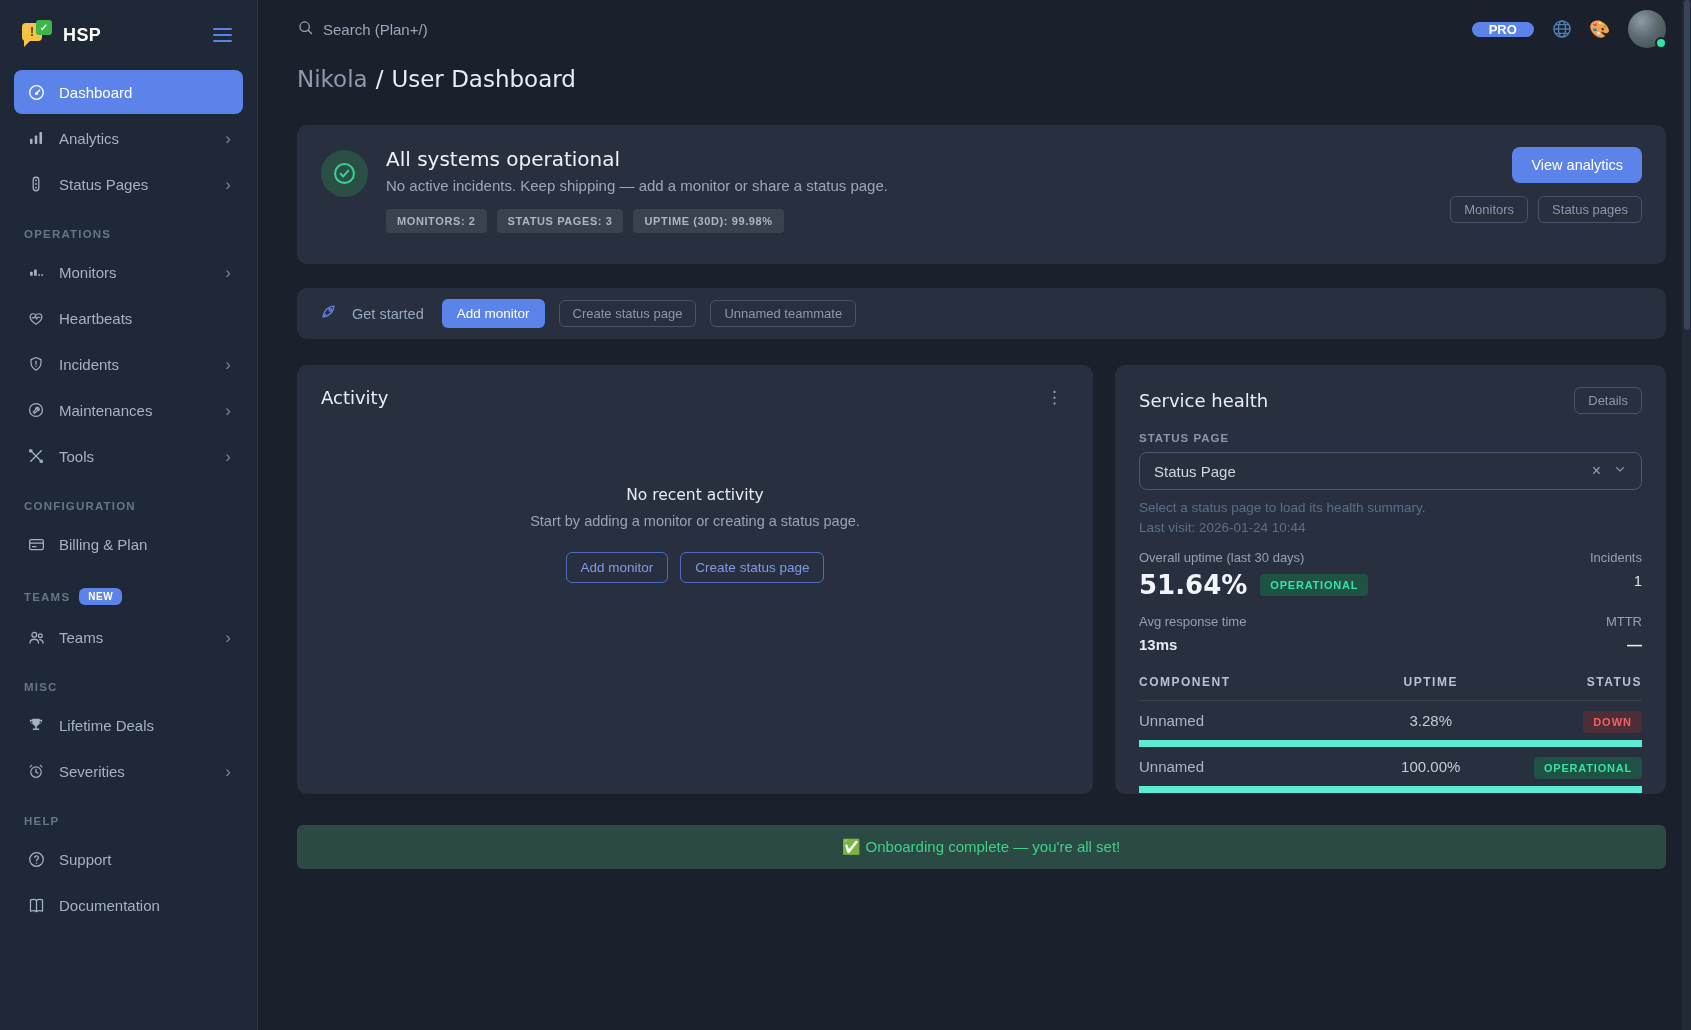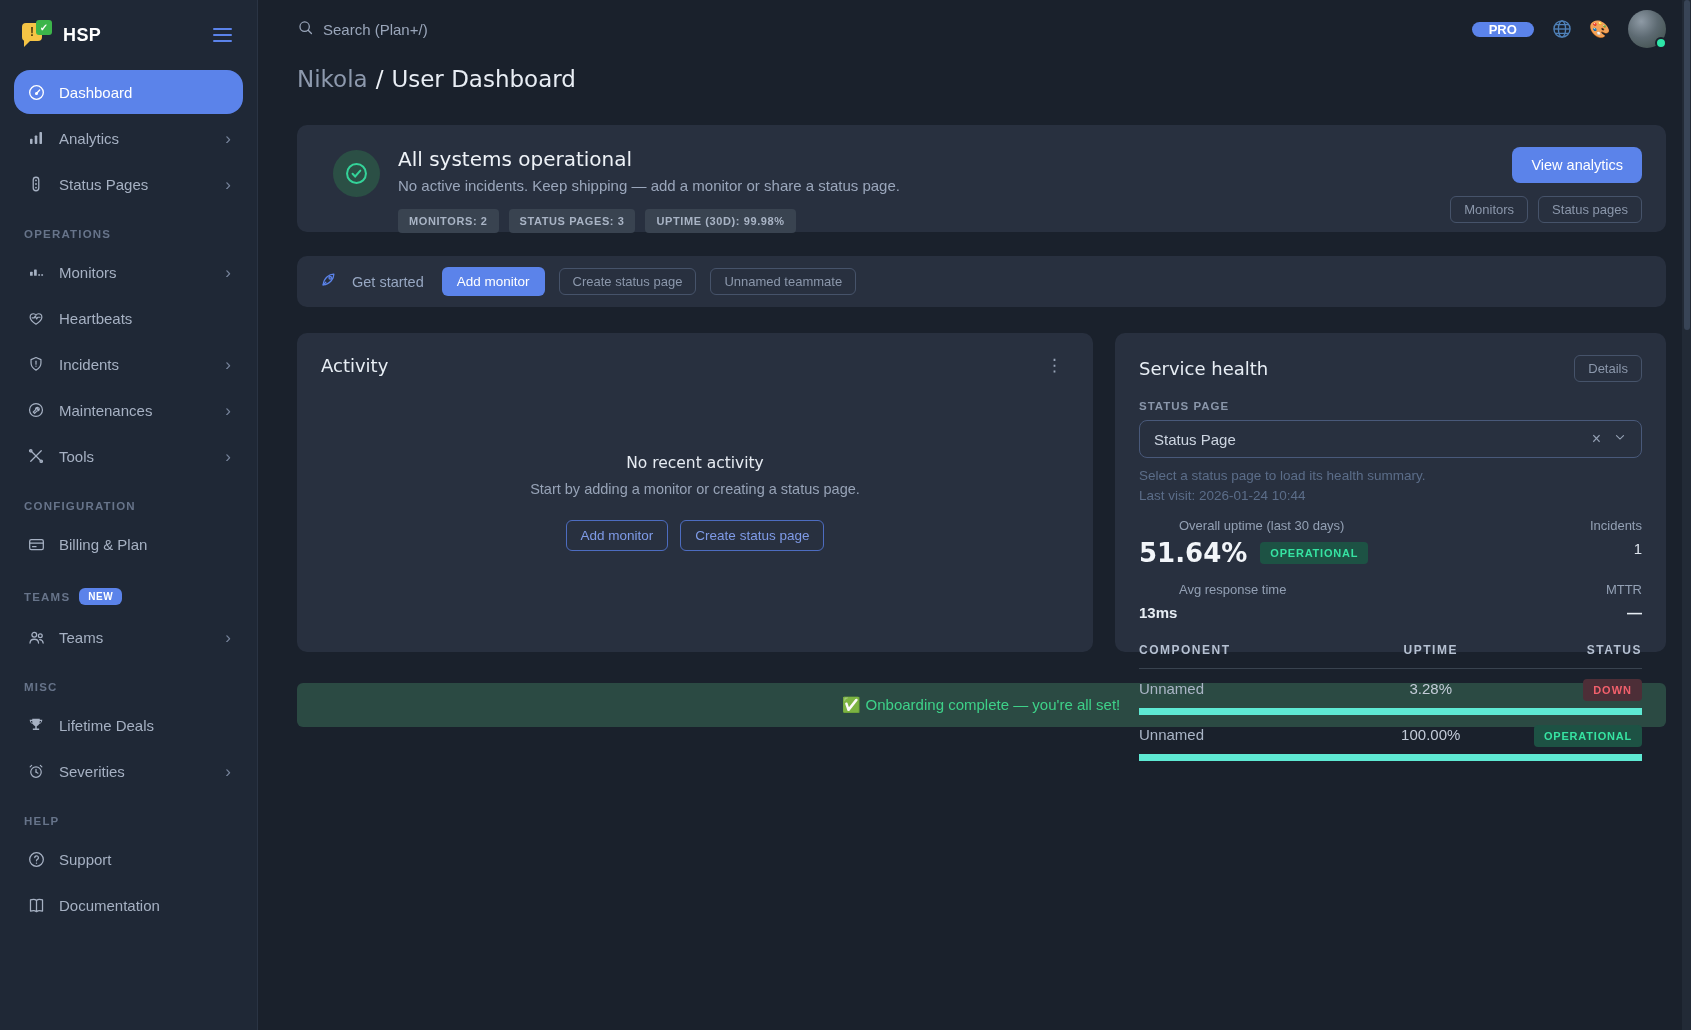--- a/index.html
+++ b/index.html
@@ -25,21 +25,21 @@
   .bubble::after { content:""; position:absolute; left:2px; bottom:-6px;
     border:4px solid transparent; border-top-color:#f5c445; border-left-color:#f5c445; }
   .badge-check { position:absolute; right:0; top:0; width:16px; height:15px; background:#3cb54a;
     border-radius:3px; color:#fff; font-size:10px; font-weight:bold;
     display:flex; align-items:center; justify-content:center; }
   .brand-name { color:#ffffff; font-weight:700; font-size:18px; letter-spacing:.4px; }
   .hamburger { margin-left:auto; display:flex; flex-direction:column; gap:4px; cursor:pointer; padding:3px; }
   .hamburger i { display:block; width:19px; height:2.2px; background:#5b83ea; border-radius:2px; }
 
   .nav-item { display:flex; align-items:center; gap:13px; padding:12px 12px; margin:2px 0;
-    border-radius:16px; color:#a6b1c3; font-size:15px; cursor:pointer; }
+    border-radius:8px; color:#a6b1c3; font-size:15px; cursor:pointer; }
   .nav-item.active { background:#5b83ea; color:#ffffff; }
   .nicon { width:20px; height:20px; display:flex; align-items:center; justify-content:center; flex-shrink:0; }
   .nicon svg { display:block; }
   .chev { margin-left:auto; color:#76839a; font-size:17px; line-height:1; }
   .section-h { display:flex; align-items:center; gap:9px; padding:20px 10px 8px 10px;
     font-size:11.5px; font-weight:bold; letter-spacing:1.2px; color:#67748a; }
   .new-badge { background:#5b83ea; color:#fff; font-size:10px; font-weight:bold;
     padding:3px 9px; border-radius:6px; letter-spacing:.5px; }
 
   
@@ -57,21 +57,21 @@
     background:#2ee6a8; border:2.5px solid #1a212c; border-radius:50%; }
 
   .breadcrumb { font-family:"DejaVu Sans", sans-serif; font-size:23px; margin-top:8px; }
   .breadcrumb .parent { color:#8d99ad; cursor:pointer; }
   .breadcrumb .sep { color:#eef2f7; margin:0 8px; }
   .breadcrumb .current { color:#e8edf4; }
 
   .card { background:#28303f; border-radius:10px; }
 
   
-  .hero { margin-top:33px; height:107px; padding:22px 36px; position:relative; display:flex; gap:18px; }
+  .hero { margin-top:33px; height:139px; padding:22px 24px; position:relative; display:flex; gap:18px; }
   .status-circle { width:47px; height:47px; border-radius:50%; background:#2b4f45; flex-shrink:0;
     display:flex; align-items:center; justify-content:center; margin-top:3px; }
   .hero-title { font-family:"DejaVu Sans", sans-serif; font-size:20px; color:#eef2f7; }
   .hero-sub { margin-top:6px; font-size:15px; color:#9aa6bb; }
   .chips { display:flex; gap:10px; margin-top:15px;align-items:flex-end; }
   .chip { background:#394350; color:#a9b4c5; font-size:11px; font-weight:bold; letter-spacing:.6px;
     padding:6px 11px; border-radius:4px; }
   .hero-right { position:absolute; right:24px; top:22px; display:flex; flex-direction:column; align-items:flex-end; gap:13px; }
   .btn-primary { background:#5b83ea; color:#fff; border:none; border-radius:8px;
     padding:10px 19px; font-size:14.5px; font-family:inherit; cursor:pointer; }
@@ -80,21 +80,21 @@
     padding:5px 13px; font-size:13px; font-family:inherit; cursor:pointer; }
 
   
   .get-started { margin-top:24px; height:51px; padding:0 22px; display:flex; align-items:center; gap:14px; }
   .gs-label { color:#97a7c2; font-size:14.5px; margin-right:4px; }
   .btn-primary-sm { background:#5b83ea; color:#fff; border:none; border-radius:6px;
     padding:7px 15px; font-size:13.5px; font-family:inherit; cursor:pointer; }
 
   
   .grid { margin-top:26px; display:grid; grid-template-columns:796px 551px; gap:22px; }
-  .panel { height:319px; padding:22px 24px; position:relative; }
+  .panel { height:429px; padding:22px 24px; position:relative; }
   .panel-header { display:flex; align-items:center; justify-content:space-between; }
   .panel-title { font-family:"DejaVu Sans", sans-serif; font-size:18px; color:#e8eef5; }
   .kebab { color:#97a3b7; font-size:17px; cursor:pointer; padding:2px 6px; line-height:1; }
 
   .empty { text-align:center; margin-top:78px; }
   .empty-title { font-family:"DejaVu Sans", sans-serif; font-size:15.5px; color:#e6ebf2; }
   .empty-sub { margin-top:9px; font-size:14.5px; color:#97a3b7; }
   .empty-actions { margin-top:23px; display:flex; justify-content:center; gap:12px; }
   .btn-outline-blue { background:transparent; border:1px solid #4d6cc0; color:#7f9be8; border-radius:6px;
     padding:7px 14px; font-size:13.5px; font-family:inherit; cursor:pointer; }
@@ -103,21 +103,21 @@
   .sh-label { margin-top:18px; font-size:11.5px; font-weight:bold; letter-spacing:1px; color:#8a96aa; }
   .select { margin-top:8px; height:38px; border:1px solid #49597a; border-radius:8px;
     display:flex; align-items:center; padding:0 14px; cursor:pointer; }
   .select-value { color:#cdd5e1; font-size:15px; }
   .select-icons { margin-left:auto; display:flex; align-items:center; gap:12px; color:#94a0b4; }
   .clear-x { font-size:16px; cursor:pointer; }
   .helper { margin-top:10px; font-size:13.5px; color:#5b6d89; }
   .last-visit { margin-top:5px; font-size:13.5px; color:#5b6d89; }
 
   .stats-row { margin-top:15px; display:flex; justify-content:space-between; }
-  .stat-label { font-size:13px; color:#93a0b4;margin-left:40px; }
+  .stat-label { font-size:13px; color:#93a0b4; }
   .stat-right { text-align:right; }
   .big-row { display:flex; align-items:center; gap:13px; margin-top:5px; }
   .big-val { font-family:"DejaVu Sans", sans-serif; font-size:26px; font-weight:bold; color:#f2f5f9;text-align:right; }
   .badge-op { background:#1d5244; color:#36e3a2; font-size:11px; font-weight:bold; letter-spacing:.8px;
     padding:5px 10px; border-radius:4px; }
   .badge-down { background:#4d2e37; color:#f2606c; font-size:11px; font-weight:bold; letter-spacing:1px;
     padding:5px 10px; border-radius:4px; }
   .stat-val { margin-top:7px; font-size:15px; color:#dce3ec; }
   .stat-val.bold { font-weight:bold; color:#e6ecf3; }
   .stats-row2 { margin-top:14px; display:flex; justify-content:space-between; }

